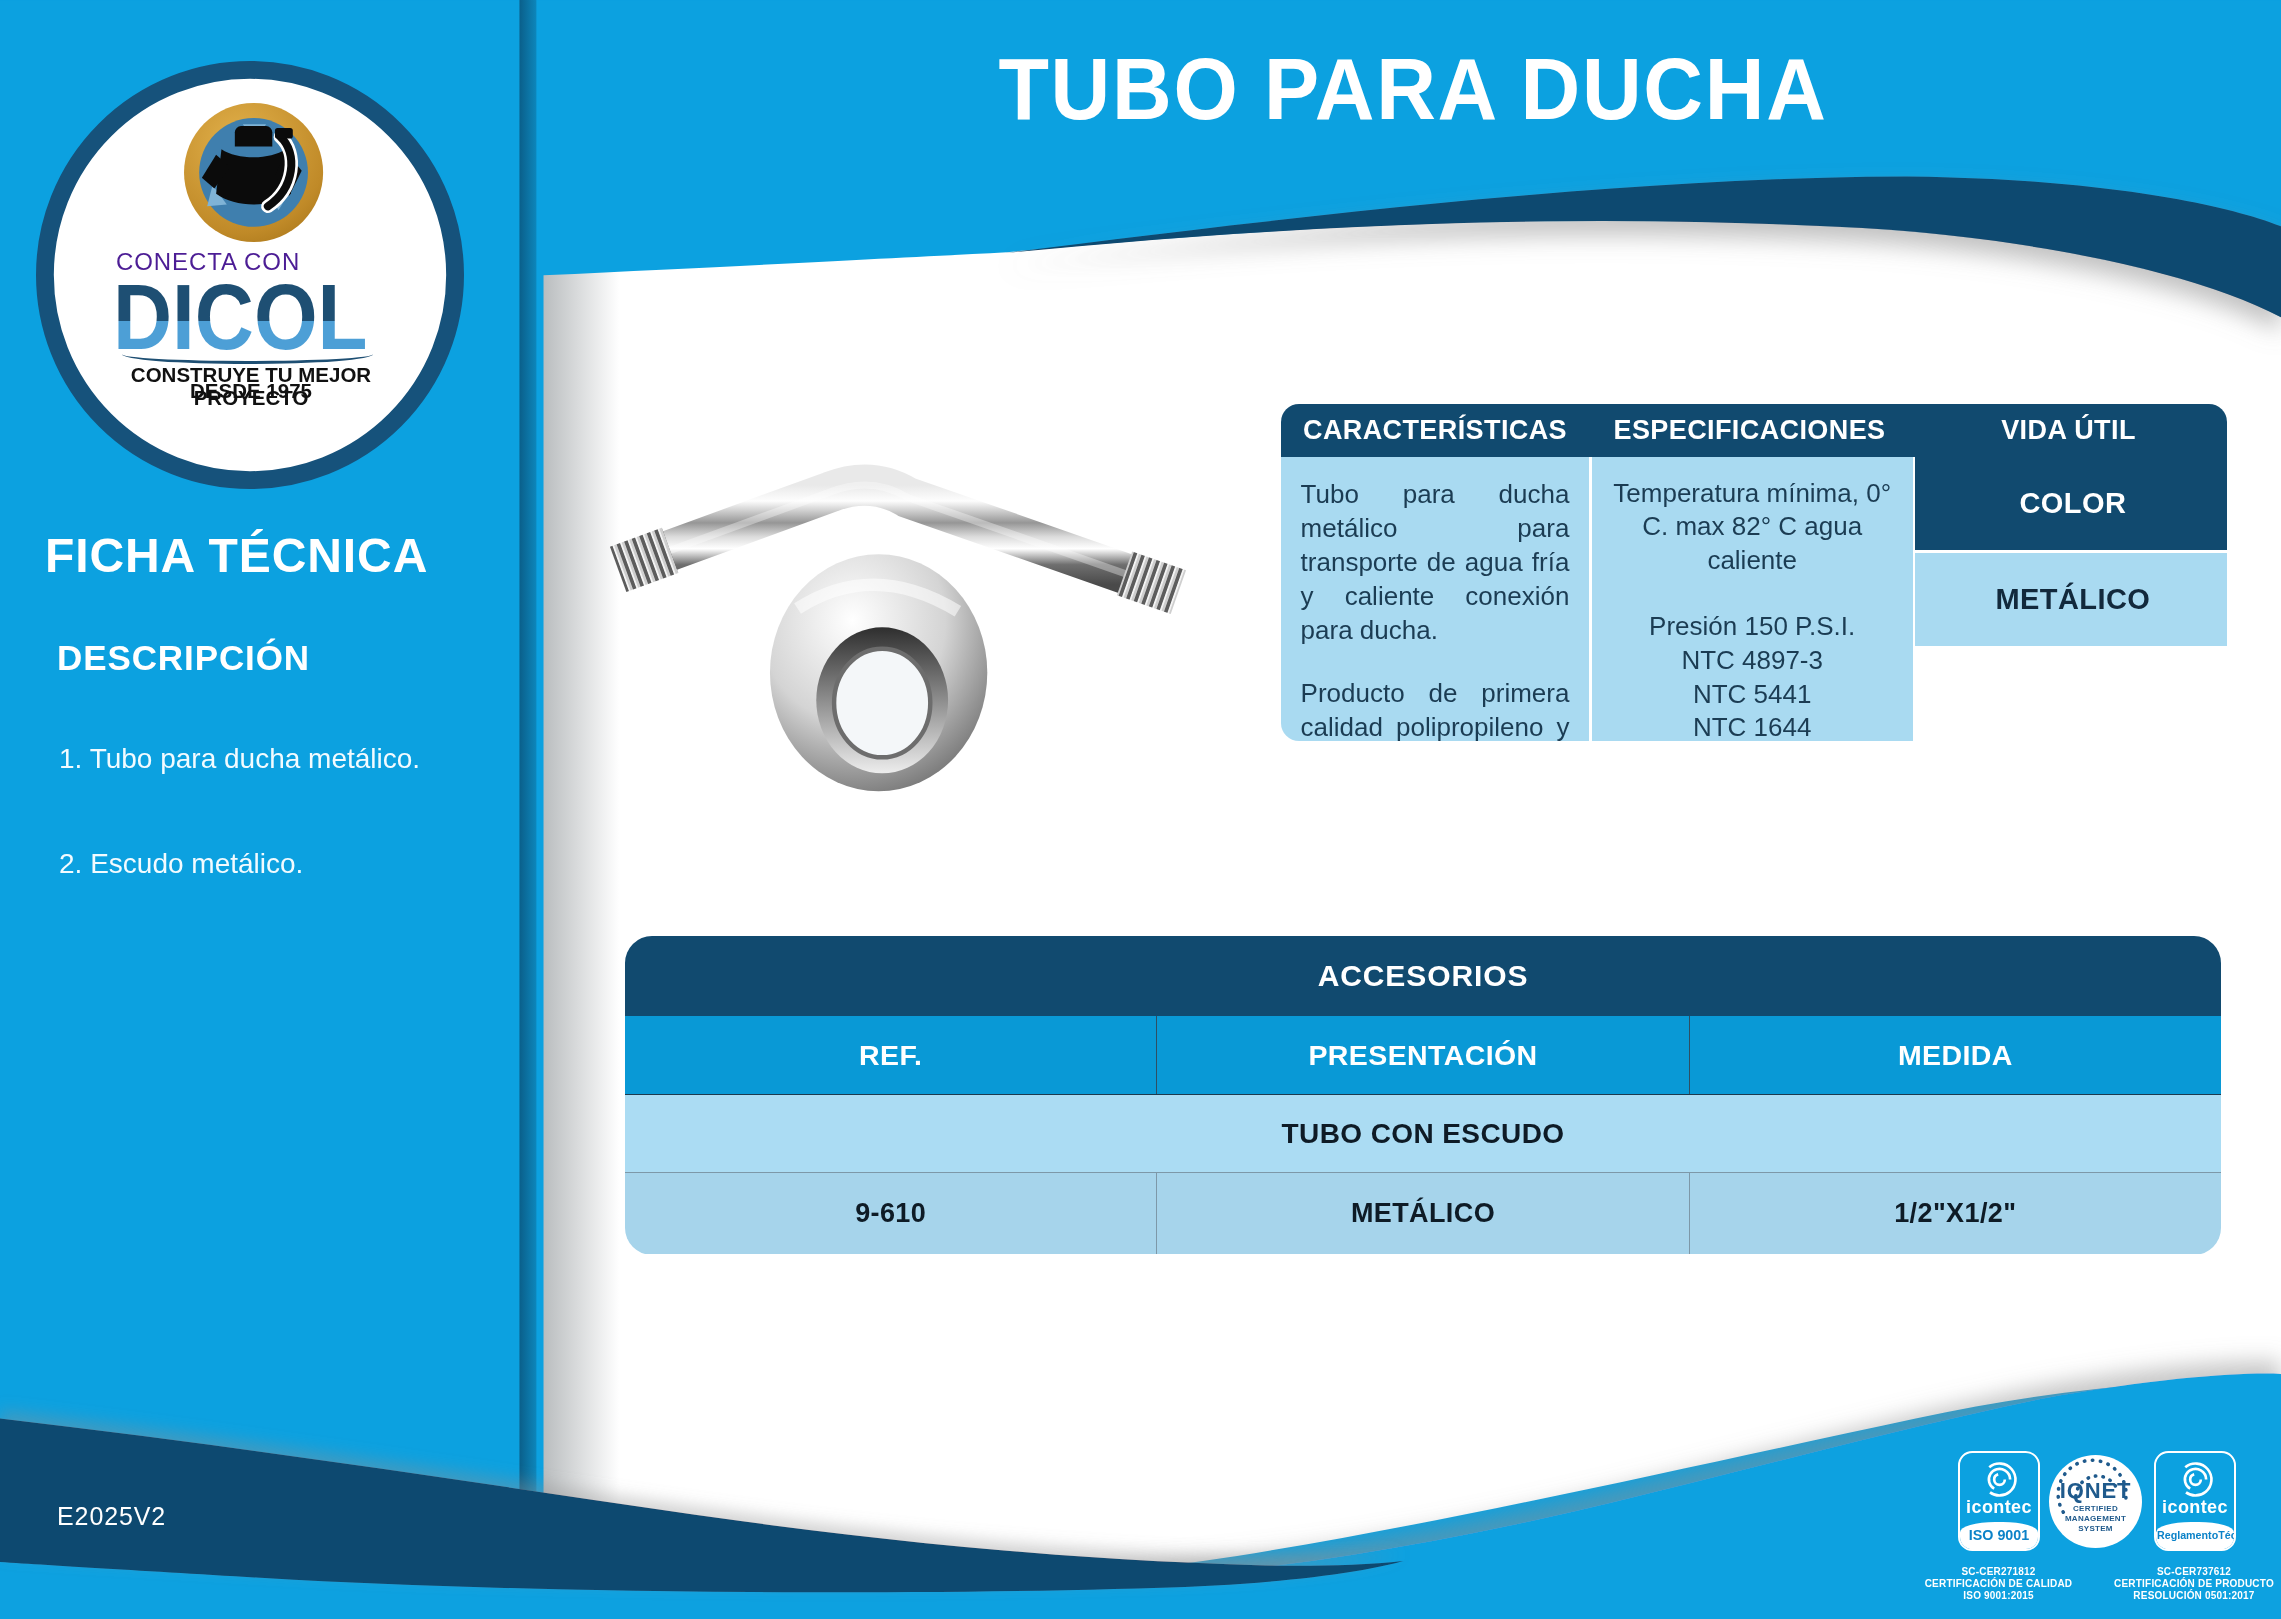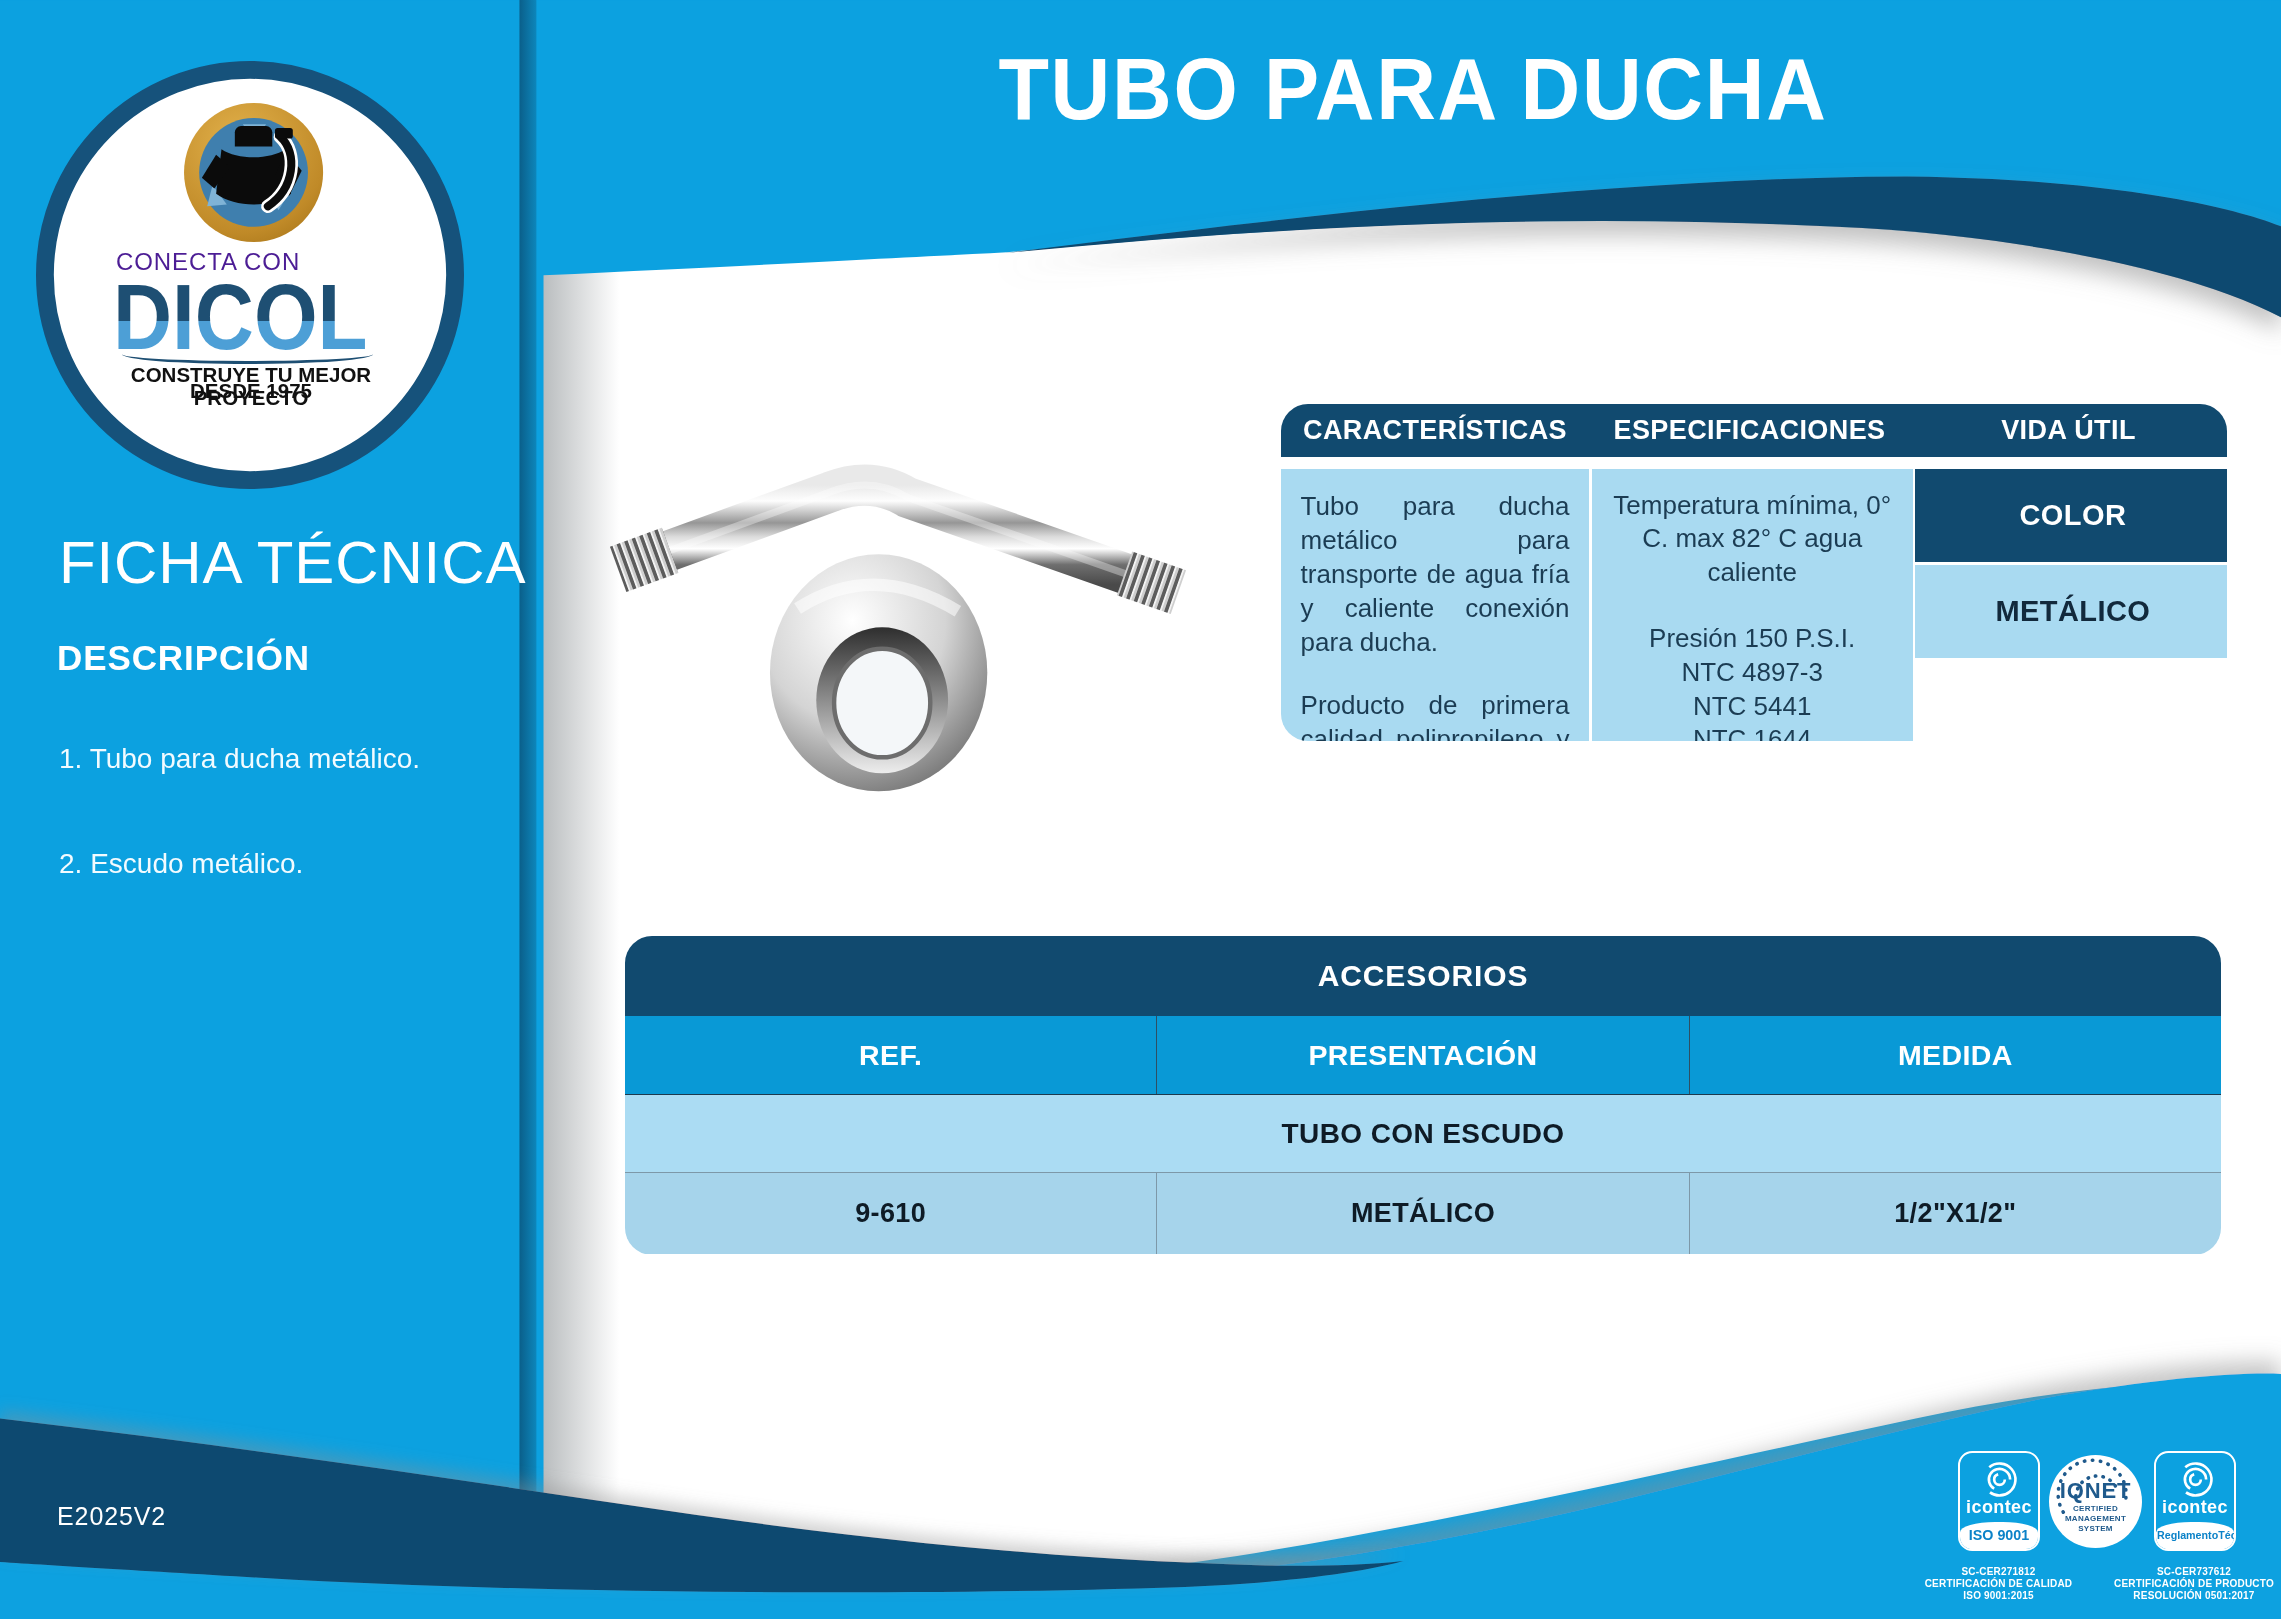--- a/index.html
+++ b/index.html
@@ -12,33 +12,33 @@
   
   .logo-badge{left:36px;top:61px;width:428px;height:428px;}
   .logo-kicker{left:116px;top:248px;width:267px;font-size:24px;font-weight:400;color:#4c1d95;letter-spacing:0.9px;}
   .logo-brand{left:112px;top:264px;font-size:93px;font-weight:800;letter-spacing:0px;
       transform:scaleX(.88);transform-origin:left center;
       background:linear-gradient(180deg,#1E4F73 0 53%,#4D9FD6 53% 100%);
       -webkit-background-clip:text;background-clip:text;color:transparent;}
   .logo-swoosh{left:121px;top:344px;width:251px;height:19.6px;border-bottom:3.6px solid #1E4F73;border-radius:50%;}
   .logo-tagline{left:86px;top:364px;width:330px;text-align:center;font-size:20.5px;font-weight:800;color:#111;line-height:1.12;}
   .logo-tagline2{left:86px;top:389px;width:330px;text-align:center;font-size:20.5px;font-weight:800;color:#111;}
-  .sb-heading{left:59px;top:528px;font-size:60px;font-weight:400;color:#fff;letter-spacing:0.9px;}
+  .sb-heading{left:45px;top:528px;font-size:48px;font-weight:700;color:#fff;letter-spacing:0.9px;}
   .sb-subheading{left:57px;top:638px;font-size:35px;font-weight:800;color:#fff;letter-spacing:0.9px;}
   .sb-item{left:59px;top:0;font-size:28px;font-weight:400;color:#f2fbff;}
   .sb-item1{top:743px;} .sb-item2{top:848px;}
   .page-code{left:57px;top:1502px;font-size:25px;color:#fff;letter-spacing:0.9px;}
 
   
   .main-title{left:544px;top:39px;width:1738px;text-align:center;color:#fff;
       font-size:87px;font-weight:800;letter-spacing:1.8px;transform:scaleX(.95);transform-origin:center;}
 
   
-  .spec-table{left:1281px;top:404px;width:946px;height:337px;border-radius:27px;overflow:hidden;
-      display:grid;grid-template-rows:53px 1fr;gap:12px;}
+  .spec-table{left:1281px;top:404px;width:946px;height:337px;border-radius:18px;overflow:hidden;
+      display:grid;grid-template-rows:53px 1fr;}
   .spec-head{background:#114A6F;display:grid;grid-template-columns:308px 321px 317px;align-items:center;}
   .spec-head div{color:#fff;font-size:27px;font-weight:700;text-align:center;letter-spacing:0.4px;}
   .spec-body{background:#fff;display:grid;grid-template-columns:308px 321px 315px;gap:2.7px;}
   .spec-cell{background:#A9DAF1;color:#1B3C53;}
   .spec-car{padding:21.4px 19.6px;font-size:26px;line-height:1.3;text-align:justify;font-weight:500;}
   .spec-car p{margin:0 0 30px 0;}
   .spec-esp{padding:19.6px 12.5px;font-size:26px;line-height:1.3;text-align:center;font-weight:500;}
   .spec-esp .block2{margin-top:32px;}
   .spec-vida{display:grid;grid-template-rows:93px 93px 94px;gap:2.7px;background:#fff;}
   .spec-vida>div{display:flex;align-items:center;justify-content:center;background:#A9DAF1;

